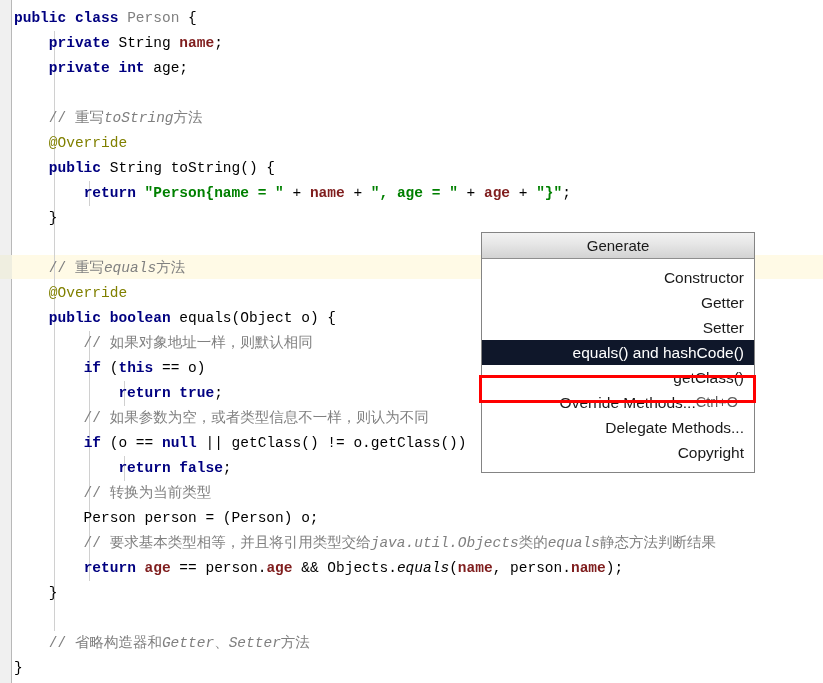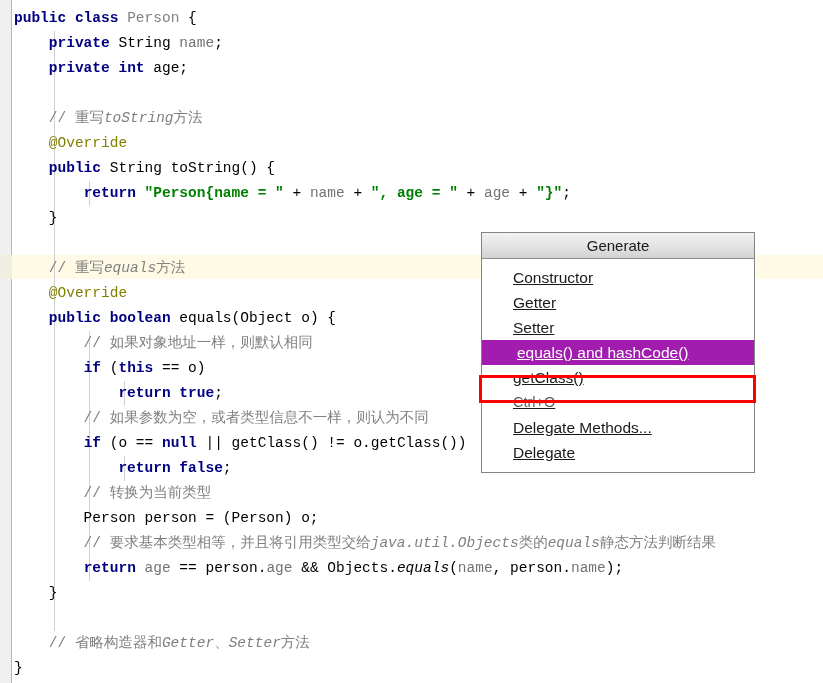--- a/index.html
+++ b/index.html
@@ -77,21 +77,21 @@
     position: absolute;
     width: 1px;
     background: #d0d0d0;
     z-index: 2;
   }
 
   
   .kw   { color: #000080; font-weight: bold; }
   .pln  { color: #000000; }
   .cls  { color: #808080; }
-  .fld  { color: #737373; font-weight: normal; }
+  .fld  { color: #7f1d1d; font-weight: bold; }
   .str  { color: #008000; font-weight: bold; }
   .ann  { color: #808000; }
   .cmt  { color: #808080; font-style: normal; }
   .cmt-i{ color: #808080; font-style: italic; }
   .stat { color: #000000; font-style: italic; }
 
   
   .popup {
     position: absolute;
     left: 481px;
@@ -120,25 +120,24 @@
   .popup-item {
     height: 25px;
     line-height: 25px;
     padding: 0 10px 0 31px;
     font-size: 15.5px;
     color: #1a1a1a;
     position: relative;
     box-sizing: border-box;
     display: flex;
     align-items: center;
-    justify-content: flex-start;
-    text-decoration: underline;
+    justify-content: flex-end;
   }
   .popup-item.selected {
-    background: #a21caf;
+    background: #0f172a;
     color: #ffffff;
     padding-left: 35px;
   }
   .popup-item .shortcut {
     font-size: 14.5px;
     color: #5d5d5d;
     padding-right: 6px;
   }
 
   
@@ -187,26 +186,27 @@
         <div class="popup-item">
           <span>Setter</span>
         </div>
         <div class="popup-item selected">
           <span>equals() and hashCode()</span>
         </div>
         <div class="popup-item">
           <span>getClass()</span>
         </div>
         <div class="popup-item">
+          <span>Override Methods...</span>
           <span class="shortcut">Ctrl+O</span>
         </div>
         <div class="popup-item">
           <span>Delegate Methods...</span>
         </div>
         <div class="popup-item">
-          <span>Delegate</span>
+          <span>Copyright</span>
         </div>
       </div>
   </div>
 
   <div class="redbox"></div>
 
 </div>
 
 </body></html>

